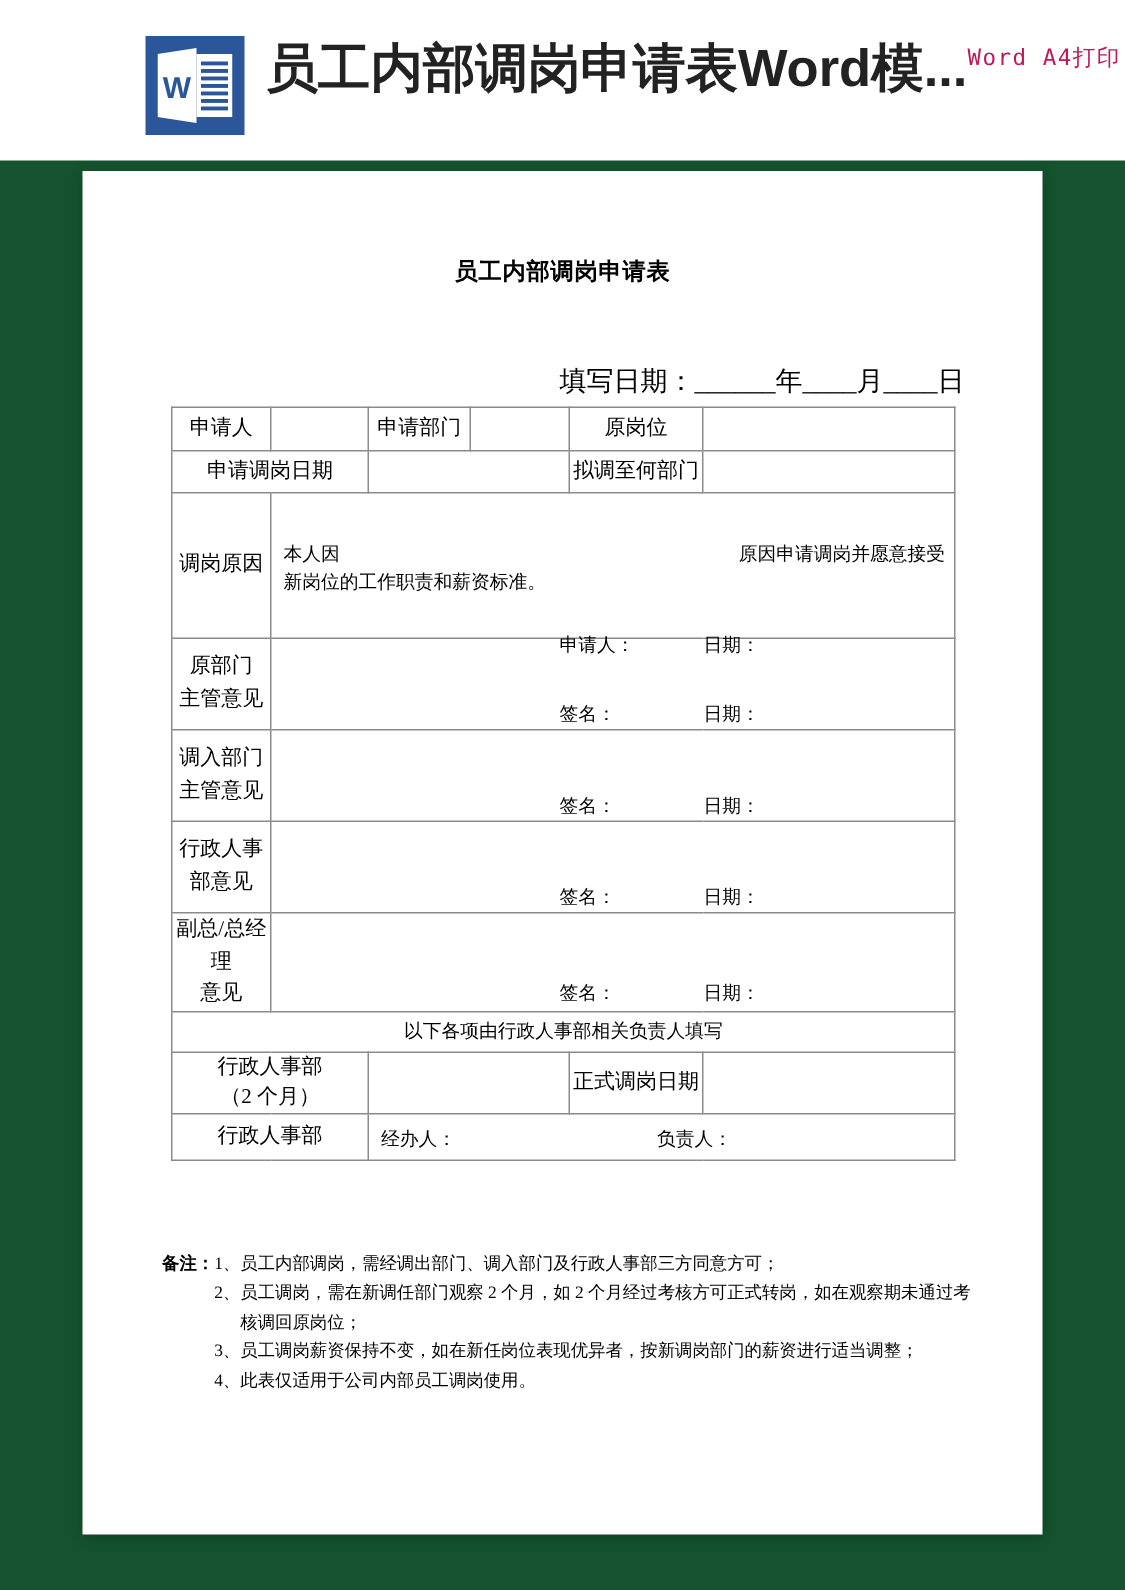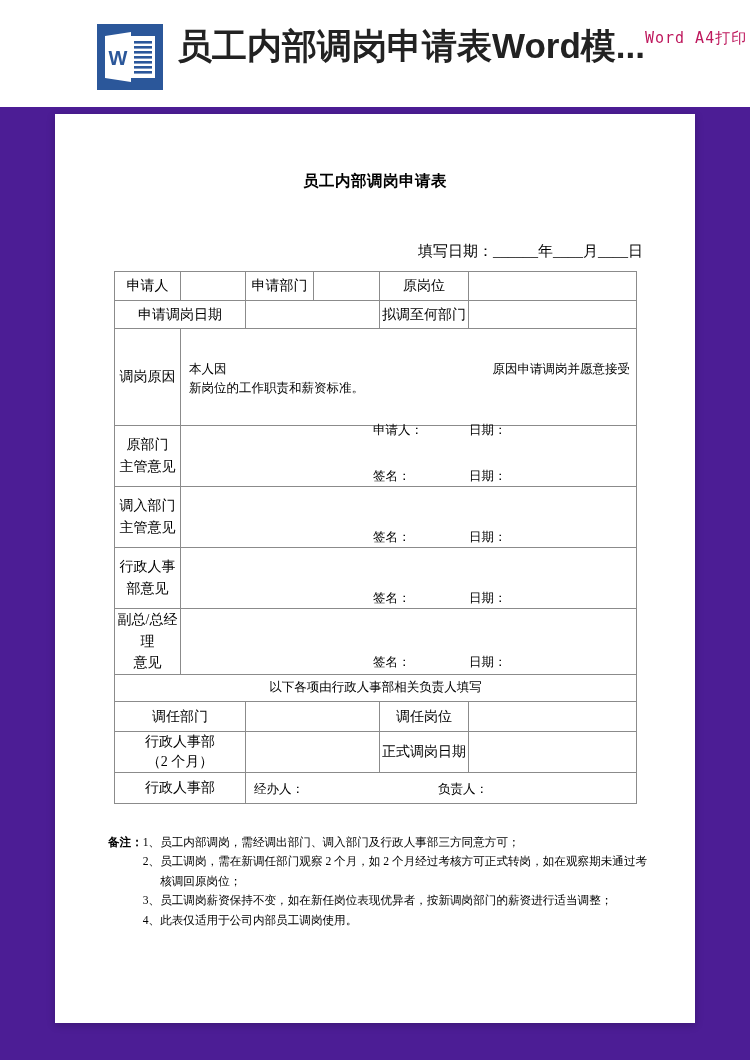--- a/index.html
+++ b/index.html
@@ -65,21 +65,21 @@
     color: #be185d;
     white-space: nowrap;
   }
 
   
   .canvas {
     position: absolute;
     left: 0; top: 107px;
     width: 750px;
     height: 953px;
-    background: #4c1d95;
+    background: #14532d;
   }
   .page {
     position: absolute;
     left: 55px;
     top: 7px;
     width: 640px;
     height: 909px;
     background: #ffffff;
     box-shadow: 0 2px 8px rgba(0,0,0,0.22);
   }
@@ -93,21 +93,21 @@
     font-family: "Liberation Serif", "DejaVu Serif", serif;
     font-size: 15.5px;
     font-weight: 700;
     color: #000;
     letter-spacing: 0.5px;
   }
   .fill-date {
     position: absolute;
     right: 52px;
     top: 128px;
-    font-size: 15px;
+    font-size: 18px;
     color: #000;
     white-space: nowrap;
   }
   .fill-date .u { letter-spacing: 0px; }
 
   
   table.main {
     position: absolute;
     left: 59px;
     top: 157px;
@@ -356,26 +356,20 @@
                 <span class="s2">日期：</span>
               </div>
             </div>
           </td>
         </tr>
 
         <tr>
           <td class="hr-note" colspan="6">以下各项由行政人事部相关负责人填写</td>
         </tr>
 
-        <tr>
-          <td class="lead" colspan="2" style="height:29px">调任部门</td>
-          <td class="c-blank" colspan="2"></td>
-          <td class="lead">调任岗位</td>
-          <td class="c-blank"></td>
-        </tr>
 
         <tr>
           <td class="lead" colspan="2" style="height:33px;line-height:1.42">
             <div>行政人事部</div>
             <div>（2 个月）</div>
           </td>
           <td class="c-blank" colspan="2"></td>
           <td class="lead">正式调岗日期</td>
           <td class="c-blank"></td>
         </tr>

